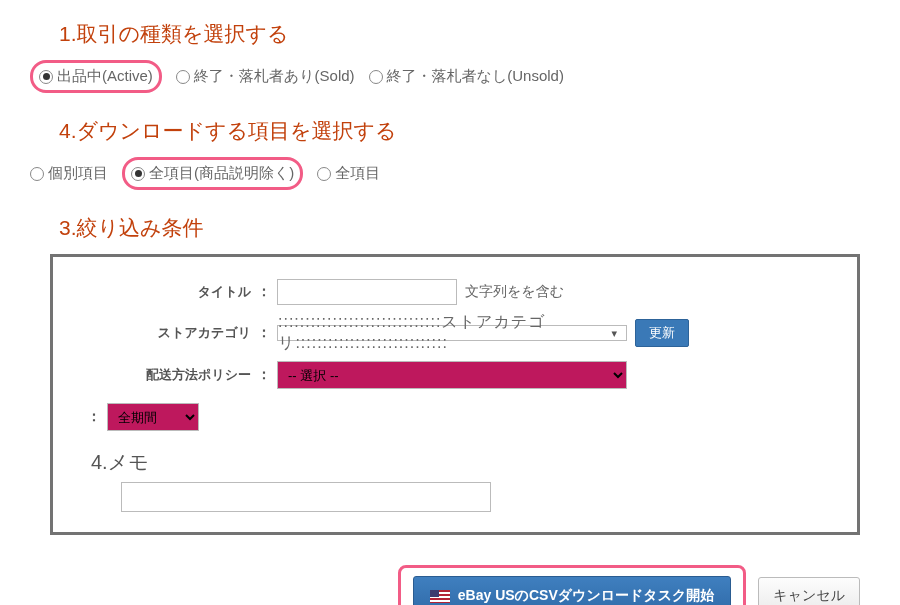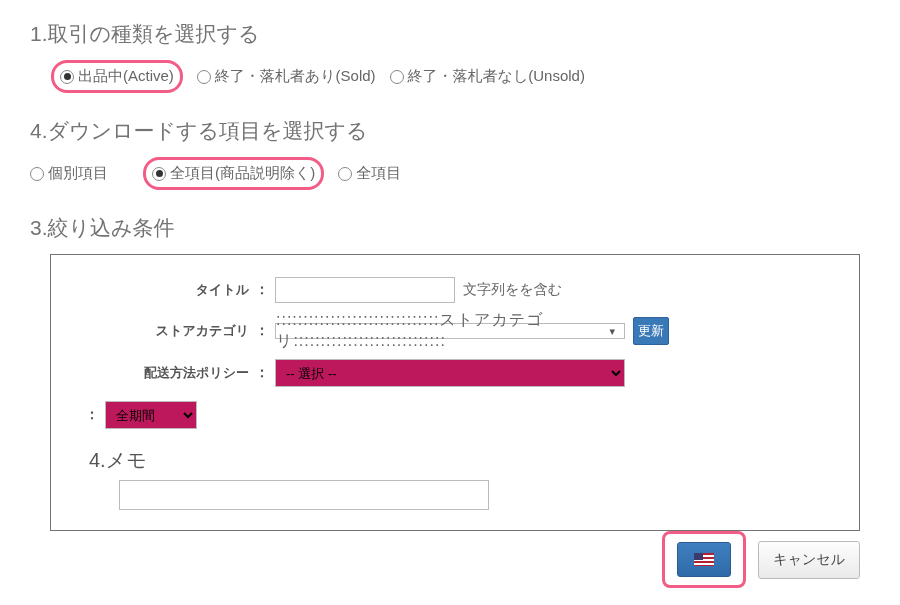--- a/index.html
+++ b/index.html
@@ -7,23 +7,24 @@
       width: 900px;
       height: 605px;
       font-family: "Hiragino Kaku Gothic ProN", "Meiryo", sans-serif;
       font-size: 14px;
       color: #444;
       padding: 20px 30px;
       background: #fff;
     }
     .section-title {
       font-size: 21px;
-      color: #737373;
+      color: #c2410c;
       font-weight: 400;
       margin-bottom: 12px;
+      margin-left: 29px;
     }
     .radio-row {
       display: flex;
       gap: 14px;
       align-items: center;
       margin-bottom: 24px;
       flex-wrap: wrap;
     }
     .radio-option {
       display: inline-flex;
@@ -49,27 +50,27 @@
       background: #333;
       border-radius: 50%;
       display: block;
     }
     .highlight-box {
       border: 3px solid #f25c86;
       border-radius: 16px;
       padding: 4px 6px;
       display: inline-flex;
       align-items: center;
-      margin-left: 21px;
     }
     .filter-panel {
-      border: 1px solid #737373;
+      border: 3px solid #737373;
       padding: 22px 28px 20px 28px;
       margin-left: 20px;
       margin-right: 10px;
+      margin-bottom: 30px;
     }
     .form-row {
       display: flex;
       align-items: center;
       margin-bottom: 14px;
     }
     .form-label {
       width: 170px;
       text-align: right;
       font-weight: bold;
@@ -115,21 +116,21 @@
       position: absolute;
       right: 8px;
       font-size: 11px;
       color: #555;
     }
     .btn-update {
       background: #3a79b7;
       color: #fff;
       border: 1px solid #2d6399;
       font-size: 13px;
-      padding: 4px 4px;
+      padding: 4px 13px;
       margin-left: 8px;
       border-radius: 2px;
     }
     .suffix-text {
       margin-left: 8px;
       color: #666;
       font-size: 14px;
     }
     .memo-title {
       font-size: 20px;
@@ -270,16 +271,17 @@
 
   
   <div class="memo-title">4.メモ</div>
   <input class="memo-input" value="" style="">
 </div>
 
 <div class="footer-row">
   <span class="highlight-footer">
     <button class="btn-primary">
       <span class="flag-us"></span>
+      <span>eBay USのCSVダウンロードタスク開始</span>
     </button>
   </span>
   <button class="btn-cancel">キャンセル</button>
 </div>
 
 </body></html>

